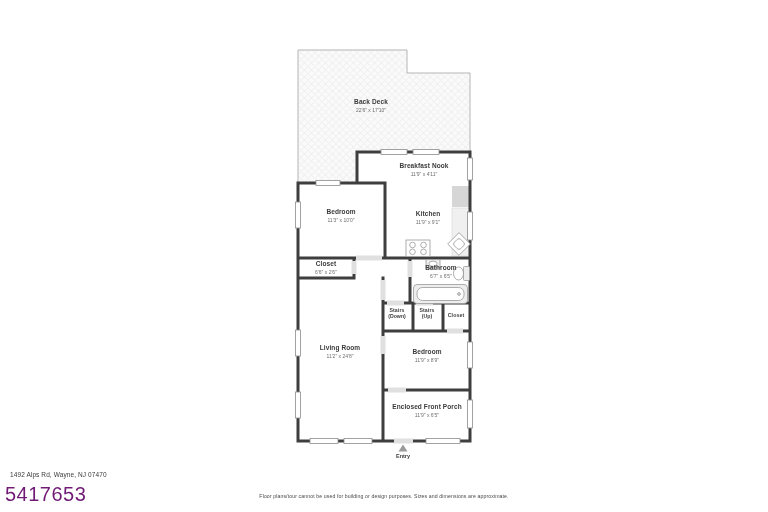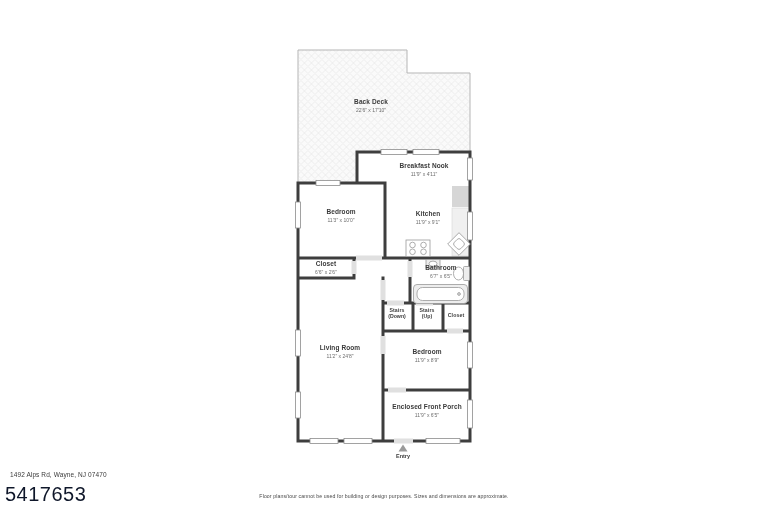--- a/index.html
+++ b/index.html
@@ -16,21 +16,21 @@
   .rdims{font-size:5px;font-weight:400;color:#6e6e6e;margin-top:1px;}
   .stairs .rname,.stairs .rdims{font-size:5.2px;font-weight:700;color:#3c3c3c;margin:0;}
   .entry-label{
     position:absolute;transform:translateX(-50%);font-size:5.5px;font-weight:700;
     color:#3c3c3c;text-align:center;
   }
   .address{
     position:absolute;left:10px;top:471px;font-size:6.5px;color:#3a3a3a;letter-spacing:.1px;
   }
   .mls{
-    position:absolute;left:5px;top:483px;font-size:20px;color:#0f172a;letter-spacing:.5px;
+    position:absolute;left:5px;top:483px;font-size:20px;color:#701a75;letter-spacing:.5px;
   }
   .disclaimer{
     position:absolute;left:0;top:493px;width:768px;text-align:center;
     font-size:5.2px;color:#4a4a4a;letter-spacing:.1px;
   }
 </style>
 </head>
 <body>
 
 <div id="stage">

